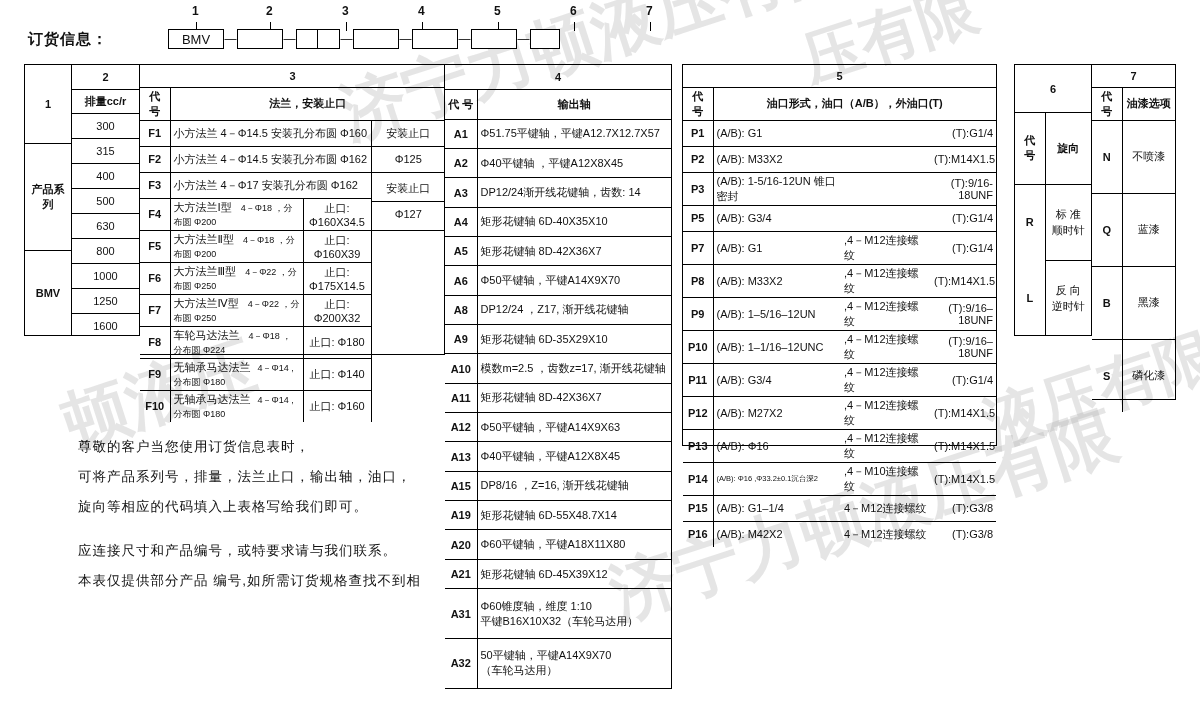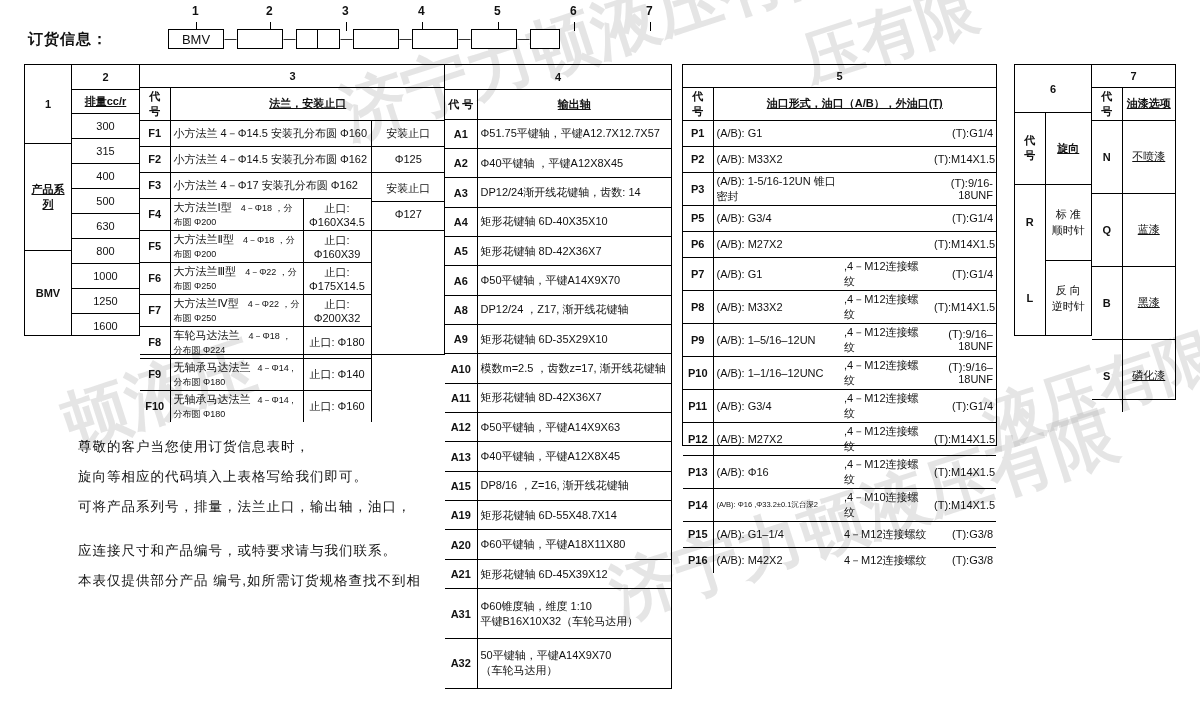--- a/index.html
+++ b/index.html
@@ -27,21 +27,21 @@
   .numrow{position:absolute;top:4px;left:168px;height:20px;}
   .numlab{position:absolute;font-size:12px;font-weight:bold;}
   .tick{position:absolute;border-left:1px solid #000;height:9px;top:18px;}
 
   
   .blk{position:absolute;border:1px solid #000;box-sizing:border-box;background:transparent;}
   table.g{border-collapse:collapse;width:100%;table-layout:fixed;}
   table.g td{border:1px solid #000;font-size:11px;padding:1px 3px;height:26px;box-sizing:border-box;}
   .c{text-align:center;}
   .l{text-align:left;}
-  .sm{font-size:10px;text-decoration:underline;}
+  .sm{font-size:10px;}
   .xs{font-size:9px;}
   .b{font-weight:bold;}
 
   
   .note{position:absolute;font-size:13.5px;line-height:30px;letter-spacing:1px;}
   .note div{white-space:nowrap;}
 </style>
 </head>
 <body>
 
@@ -367,26 +367,20 @@
         <td class="l xs" style="border-left:0;border-right:0"></td>
         <td class="c xs" style="border-left:0;border-right:0;text-align:right">(T):9/16-18UNF</td>
         </tr>
     <tr>
           <td class="c b xs" style="height:21px;border-left:0">P5</td>
         <td class="l xs" style="border-right:0">(A/B): G3/4</td>
         <td class="l xs" style="border-left:0;border-right:0"></td>
         <td class="c xs" style="border-left:0;border-right:0;text-align:right">(T):G1/4</td>
         </tr>
     <tr>
-          <td class="c b xs" style="height:21px;border-left:0">P6</td>
-        <td class="l xs" style="border-right:0">(A/B): M27X2</td>
-        <td class="l xs" style="border-left:0;border-right:0"></td>
-        <td class="c xs" style="border-left:0;border-right:0;text-align:right">(T):M14X1.5</td>
-        </tr>
-    <tr>
           <td class="c b xs" style="height:21px;border-left:0">P7</td>
         <td class="l xs" style="border-right:0">(A/B): G1</td>
         <td class="l xs" style="border-left:0;border-right:0">,4－M12连接螺纹</td>
         <td class="c xs" style="border-left:0;border-right:0;text-align:right">(T):G1/4</td>
         </tr>
     <tr>
           <td class="c b xs" style="height:21px;border-left:0">P8</td>
         <td class="l xs" style="border-right:0">(A/B): M33X2</td>
         <td class="l xs" style="border-left:0;border-right:0">,4－M12连接螺纹</td>
         <td class="c xs" style="border-left:0;border-right:0;text-align:right">(T):M14X1.5</td>
@@ -504,18 +498,18 @@
     <tr>
       <td class="c b" style="height:73px;border-left:0;border-bottom:0">S</td>
       <td class="c sm" style="border-right:0;border-bottom:0">磷化漆</td>
     </tr>
   </tbody>
     </table>
 </div>
 
 <div class="note" style="left:78px;top:432px;">
   <div>尊敬的客户当您使用订货信息表时，</div>
+  <div>可将产品系列号，排量，法兰止口，输出轴，油口，</div>
   <div>旋向等相应的代码填入上表格写给我们即可。</div>
-  <div>可将产品系列号，排量，法兰止口，输出轴，油口，</div>
   <div style="height:14px"></div>
   <div>应连接尺寸和产品编号，或特要求请与我们联系。</div>
   <div>本表仅提供部分产品 编号,如所需订货规格查找不到相</div>
 </div>
 
 </body></html>

